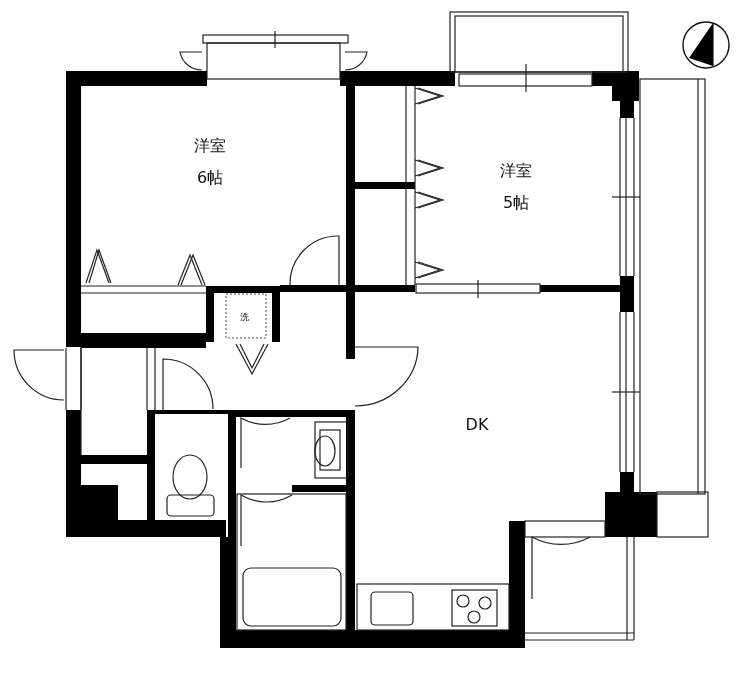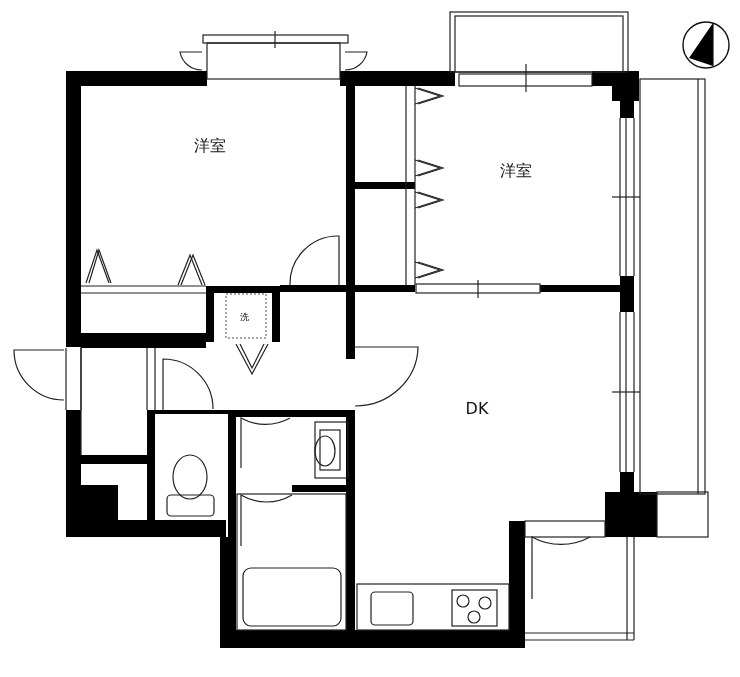--- a/index.html
+++ b/index.html
@@ -161,24 +161,26 @@
 
   <g>
     <circle cx="706" cy="45" r="23" fill="#fff" stroke="#111" stroke-width="1.4"></circle>
     <polygon points="713,23 689,58 713,66" fill="#000"></polygon>
     <line x1="713" y1="23" x2="713" y2="66" stroke="#111" stroke-width="1.2"></line>
   </g>
 </svg>
 
 <div class="room-label" style="left:160px; top:130px; width:100px;">
   <div>洋室</div>
+  <div>6帖</div>
 </div>
 
 <div class="room-label" style="left:466px; top:155px; width:100px;">
   <div>洋室</div>
+  <div>5帖</div>
 </div>
 
-<div class="room-label" style="left:427px; top:393px; width:100px;">
+<div class="room-label" style="left:427px; top:409px; width:100px;">
   <div>DK</div>
 </div>
 
 <div class="small-label" style="left:240px; top:311px;">洗</div>
 </div>
 
 </body></html>

